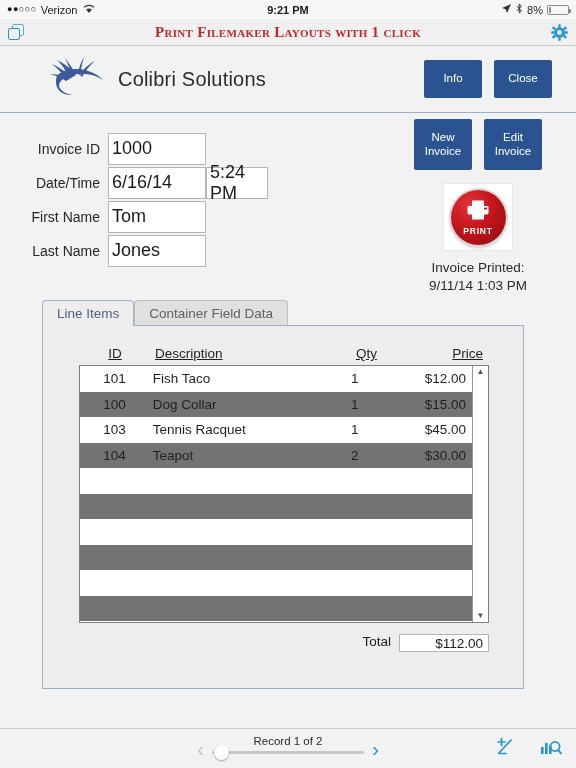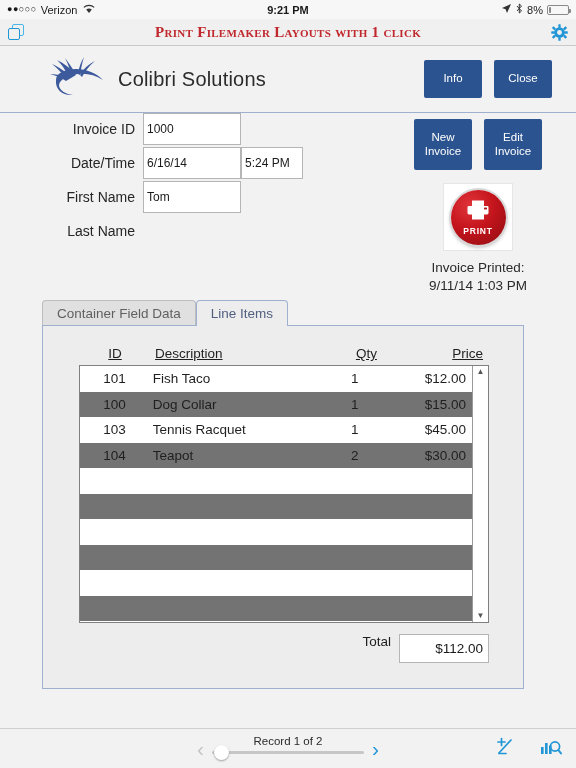--- a/index.html
+++ b/index.html
@@ -94,29 +94,29 @@
     font-size: 11.5px; line-height: 1.15;
     text-align: center;
     display: flex; align-items: center; justify-content: center;
     font-family: "Liberation Sans", sans-serif;
     cursor: pointer;
   }
   .btn-info, .btn-close { width: 58px; height: 38px; }
 
   
   .formarea { position: relative; width: 100%; height: 192px; }
-  .fields { position: absolute; left: 0; top: 4px; width: 340px; padding-left: 35px; }
+  .fields { position: absolute; left: 0; top: 24px; width: 340px; }
   .frow { display: flex; align-items: center; height: 23px; margin-bottom: 11px; }
   .flabel {
     width: 108px; text-align: right; padding-right: 8px;
     font-size: 14px; color: #262626;
   }
   .finput {
     background: #fff; border: 1px solid #b5b5b5;
-    height: 32px; font-size: 12px; color: #1a1a1a;
+    height: 32px; font-size: 18px; color: #1a1a1a;
     padding: 0 3px; display: flex; align-items: center;
     font-family: "Liberation Sans", sans-serif;
   }
   .w-invoice { width: 98px; }
   .w-date { width: 98px; }
   .w-time { width: 62px; }
   .w-name { width: 98px; }
 
   
   .rightcol {
@@ -205,21 +205,21 @@
     display: flex; flex-direction: column; justify-content: space-between;
     align-items: center; padding: 2px 0;
   }
   .sc-arrow { font-size: 8px; color: #555; line-height: 1; }
   .total-row {
     display: flex; align-items: flex-start; justify-content: flex-end;
     margin: 11px 34px 0 0; gap: 8px;
   }
   .total-lbl { font-size: 13.5px; color: #1f1f1f; }
   .total-val {
-    width: 90px; height: 29px; background: #fff;
+    width: 90px; height: 18px; background: #fff;
     border: 1px solid #b5b5b5; font-size: 13.5px;
     display: flex; align-items: center; justify-content: flex-end;
     padding-right: 5px; color: #1a1a1a;
   }
 
   
   .toolbar {
     position: absolute; left: 0; bottom: 0; width: 100%; height: 40px;
     background: #f2f2f2; border-top: 1px solid #cfcfcf;
     display: flex; align-items: center; padding: 0 14px;
@@ -352,20 +352,21 @@
         <div class="flabel">Date/Time</div>
         <div class="finput w-date">6/16/14</div>
         <div class="finput w-time">5:24 PM</div>
       </div>
       <div class="frow">
         <div class="flabel">First Name</div>
         <div class="finput w-name">Tom</div>
       </div>
       <div class="frow">
         <div class="flabel">Last Name</div>
+        <div class="finput w-name">Jones</div>
       </div>
     </div>
 
     <div class="rightcol">
       <div class="rc-btns">
         <button class="btn-blue btn-new">
           <span style="display:block">
             <span>New</span><br>
             <span>Invoice</span>
           </span>
@@ -394,22 +395,22 @@
 
       <div class="printed-txt">
         <div>Invoice Printed:</div>
         <div>9/11/14 1:03 PM</div>
       </div>
     </div>
   </div>
 
   <div class="tabpanel">
     <div class="tabstrip">
+      <div class="tab active">Line Items</div>
       <div class="tab inactive">Container Field Data</div>
-      <div class="tab active">Line Items</div>
     </div>
 
     <div class="tabbody">
       <div class="tbl-head" style="margin:0 34px 0 36px;">
         <div class="col-id"><span>ID</span></div>
         <div class="col-desc"><span>Description</span></div>
         <div class="col-qty"><span>Qty</span></div>
         <div class="col-price"><span>Price</span></div>
       </div>
 

